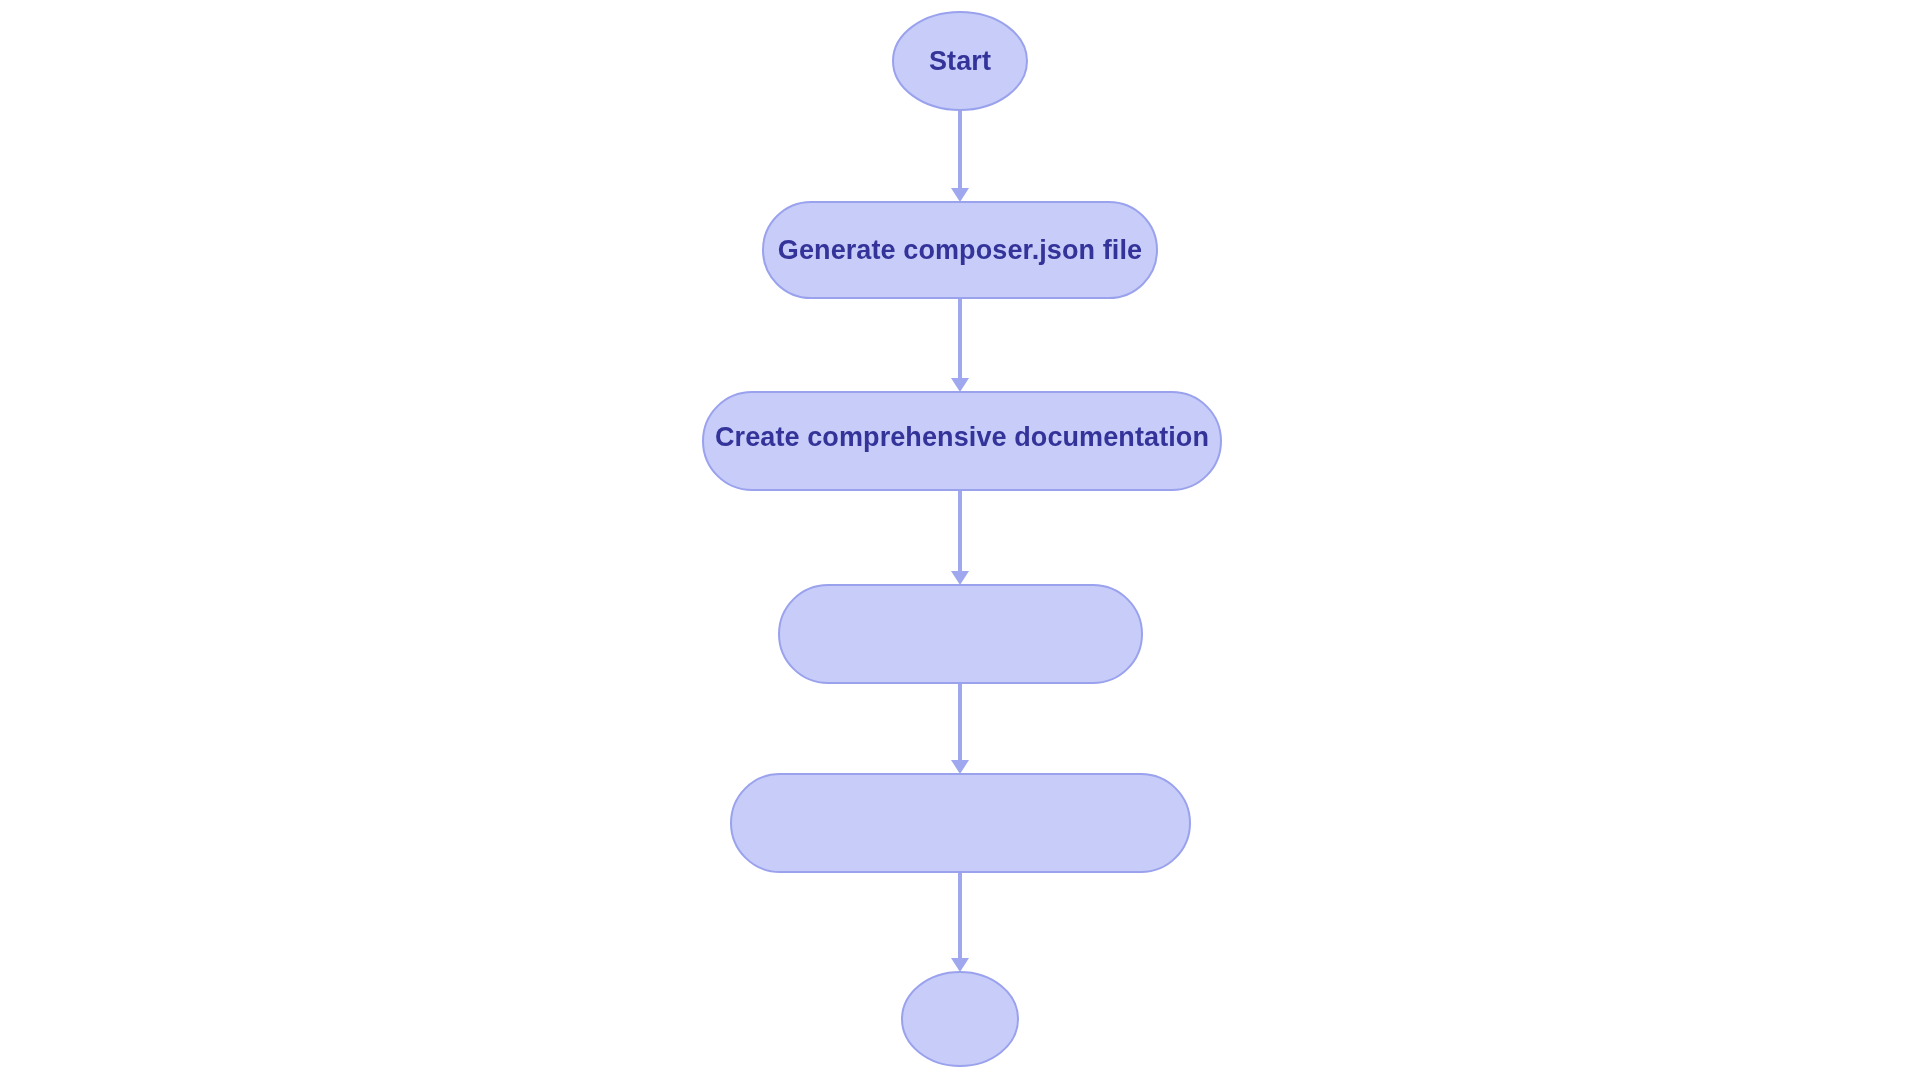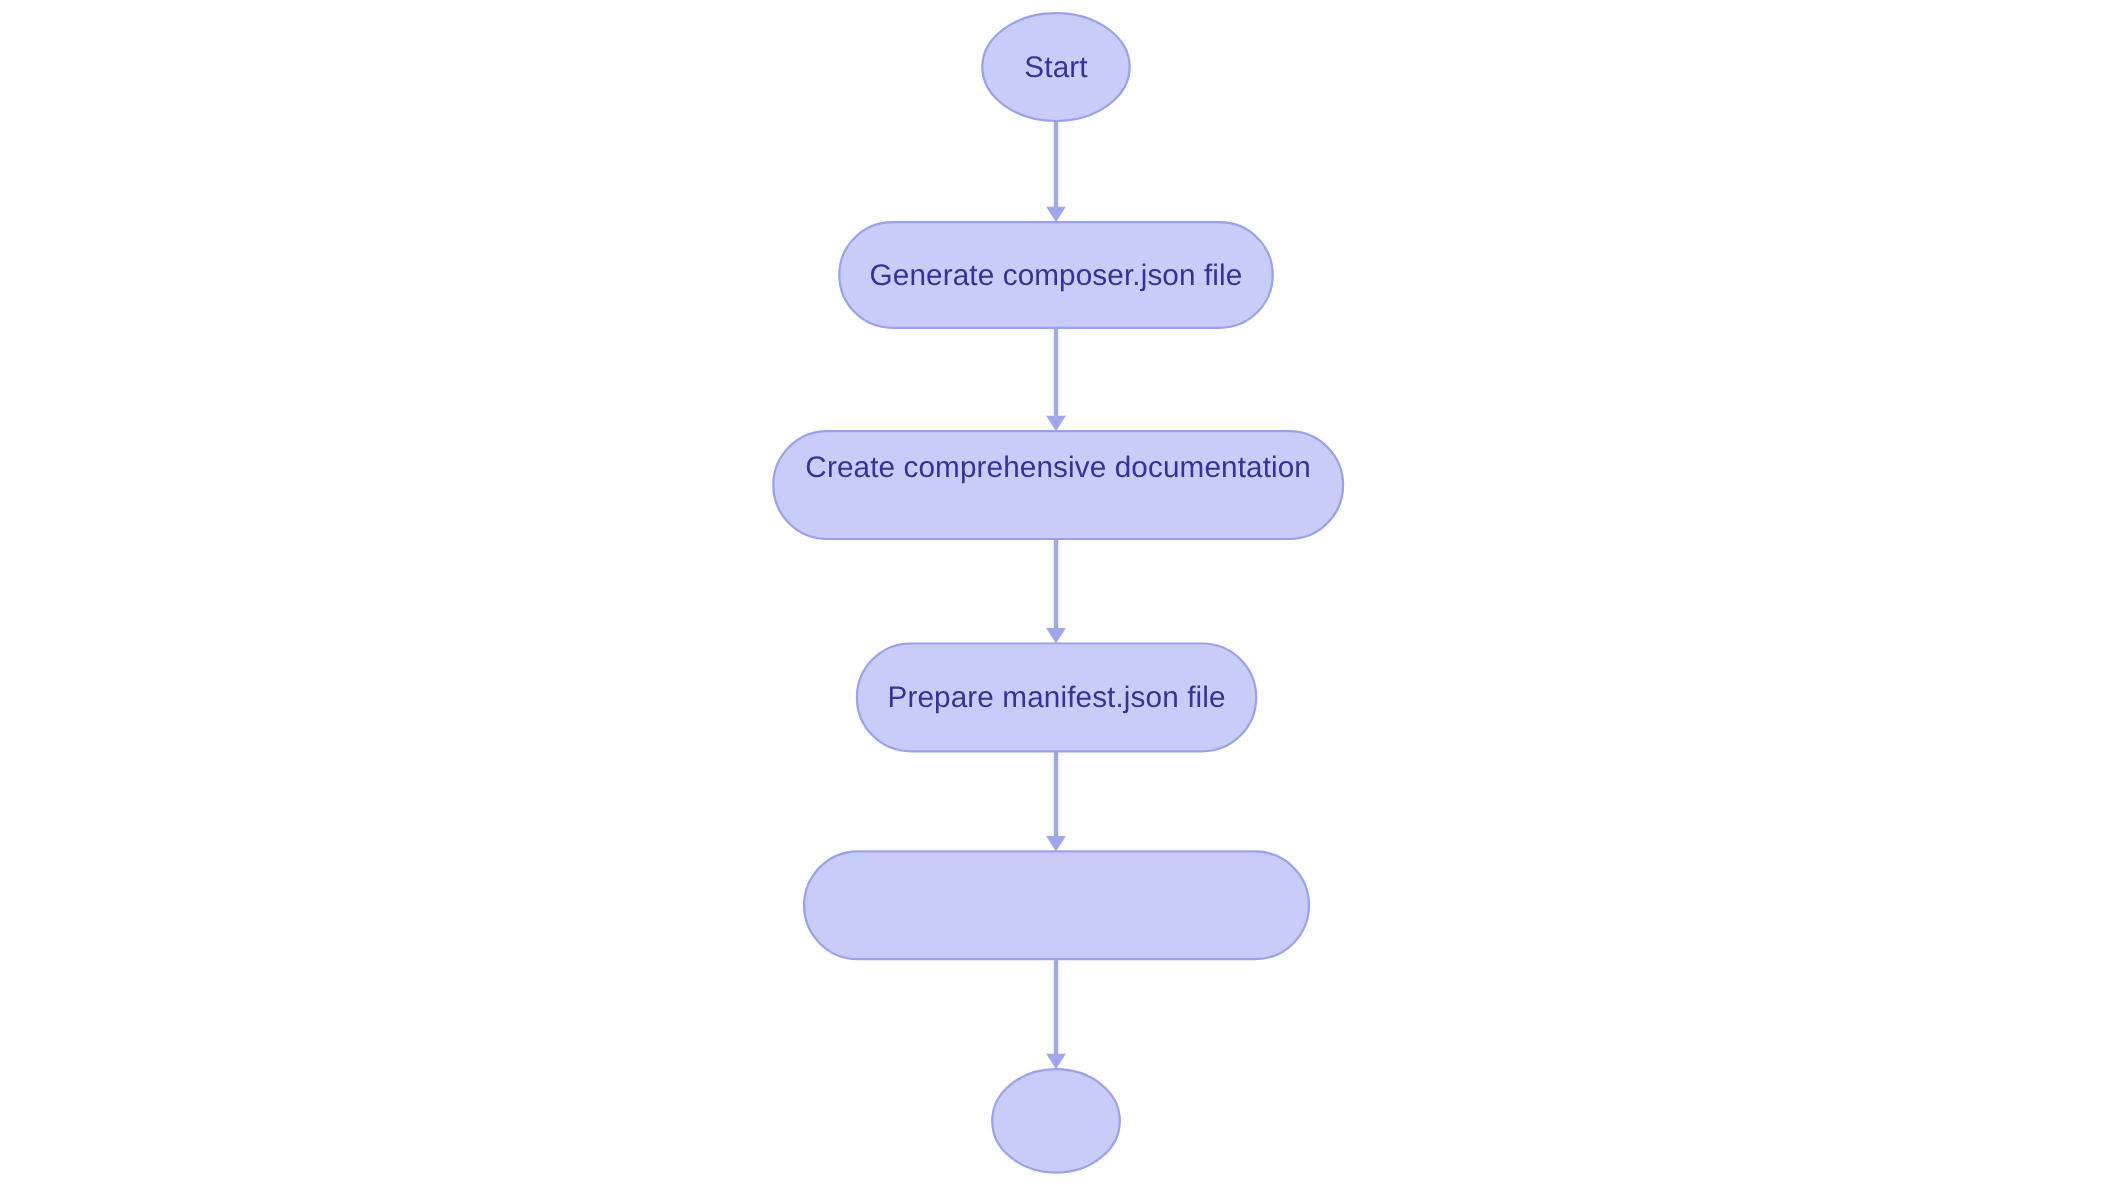--- a/index.html
+++ b/index.html
@@ -28,21 +28,21 @@
     height: 1080px;
   }
   .node-label {
     position: absolute;
     display: flex;
     align-items: center;
     justify-content: center;
     color: #333399;
     font-family: "Liberation Sans", sans-serif;
     font-size: 27px;
-    font-weight: 400;
+    font-weight: 700;
     letter-spacing: 0.1px;
     white-space: nowrap;
     pointer-events: none;
   }
   .terminal-label {
     font-size: 27px;
   }
 </style>
 </head>
 <body>
@@ -94,19 +94,18 @@
 
       <ellipse cx="960" cy="1019" rx="58" ry="47" fill="#c7ccf8" stroke="#9aa2ee" stroke-width="2"></ellipse>
 
     </g>
   </svg>
 
   <div class="node-label terminal-label" style="left:893px; top:12px; width:134px; height:98px;">Start</div>
 
   <div class="node-label" style="left:763px; top:202px; width:394px; height:96px;text-align:center;">Generate composer.json file</div>
 
-  <div class="node-label" style="left:703px; top:388px; width:518px; height:74px;">Create comprehensive documentation</div>
+  <div class="node-label" style="left:703px; top:400px; width:518px; height:74px;">Create comprehensive documentation</div>
 
-  <div class="node-label" style="left:779px; top:585px; width:363px; height:98px;">Prepare manifest.json file</div>
 
 
 
 </div>
 
 </body></html>

